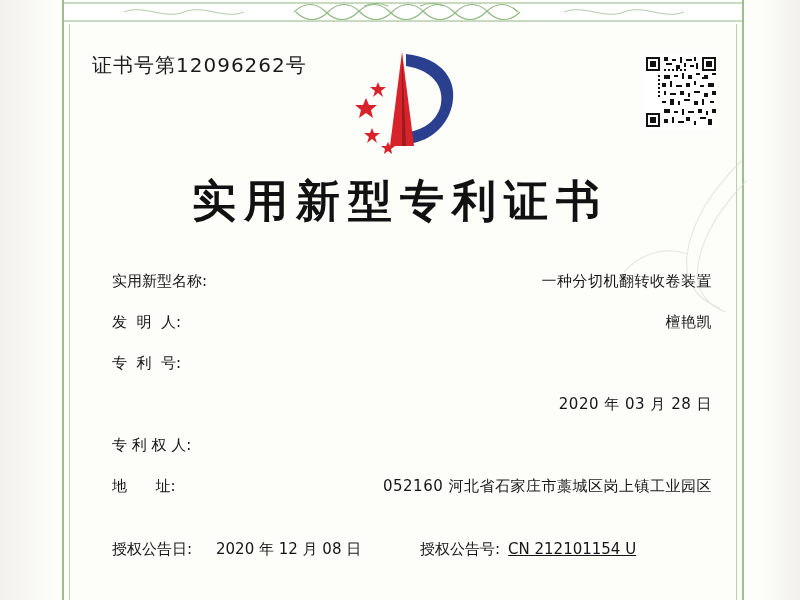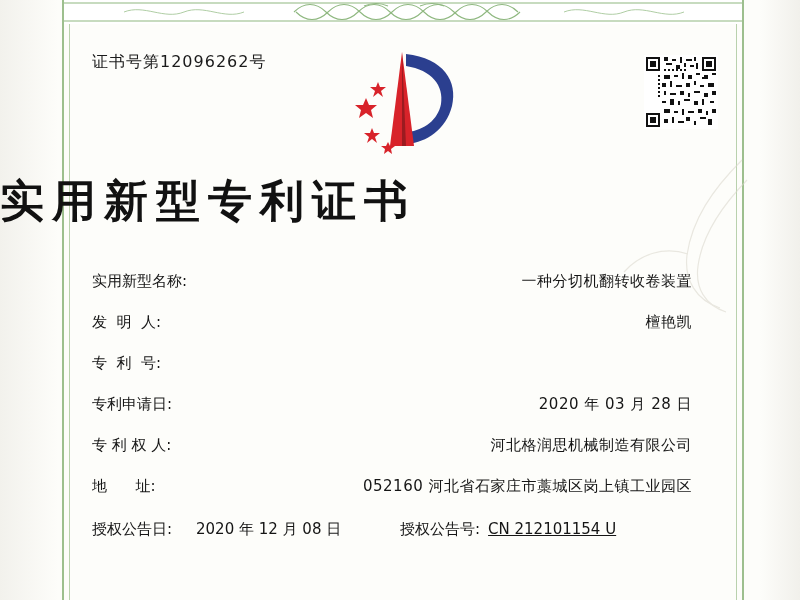--- a/index.html
+++ b/index.html
@@ -94,44 +94,44 @@
     height: 74px;
     background: #ffffff;
   }
   .qr svg { display: block; }
 
   
   .cert-no {
     position: absolute;
     left: 92px;
     top: 52px;
-    font-size: 16px;
+    font-size: 20px;
     color: #1a1a1a;
     letter-spacing: 1px;
     font-family: "DejaVu Sans", sans-serif;
   }
 
   
   .main-title {
     position: absolute;
     left: 0;
     top: 172px;
     width: 800px;
-    text-align: left;
+    text-align: center;
     font-size: 44px;
     font-weight: bold;
     letter-spacing: 8px;
     color: #111111;
     font-family: Liberation Serif, serif;
   }
 
   
   .fields {
     position: absolute;
-    left: 92px;
+    left: 112px;
     top: 272px;
     width: 600px;
   }
   .field-row {
     display: flex;
     align-items: baseline;
     margin-bottom: 22px;
     font-size: 15px;
     color: #151515;
   }
@@ -145,20 +145,21 @@
     flex: 1 1 auto;
     letter-spacing: 0.5px;
     text-align: right;
   }
   .row-split {
     display: flex;
     align-items: baseline;
     font-size: 15px;
     color: #151515;
     margin-bottom: 10px;
+    margin-top: 20px;
   }
   .row-split .left-label {
     width: 104px;
     flex: 0 0 104px;
     white-space: pre;
   }
   .row-split .left-value {
     width: 204px;
     flex: 0 0 204px;
   }
@@ -338,27 +339,25 @@
     <div class="field-row">
       <span class="field-label">发  明  人:</span>
       <span class="field-value">檀艳凯</span>
     </div>
 
     <div class="field-row">
       <span class="field-label">专  利  号:</span>
     </div>
 
     <div class="field-row">
-      <span class="field-label">专利申请日:</span>
       <span class="field-value">2020 年 03 月 28 日</span>
     </div>
 
     <div class="field-row">
       <span class="field-label">专 利 权 人:</span>
-      <span class="field-value">河北格润思机械制造有限公司</span>
     </div>
 
     <div class="field-row">
       <span class="field-label">地      址:</span>
       <span class="field-value">052160 河北省石家庄市藁城区岗上镇工业园区</span>
     </div>
 
     <div class="spacer-sm"></div>
 
     <div class="row-split">

